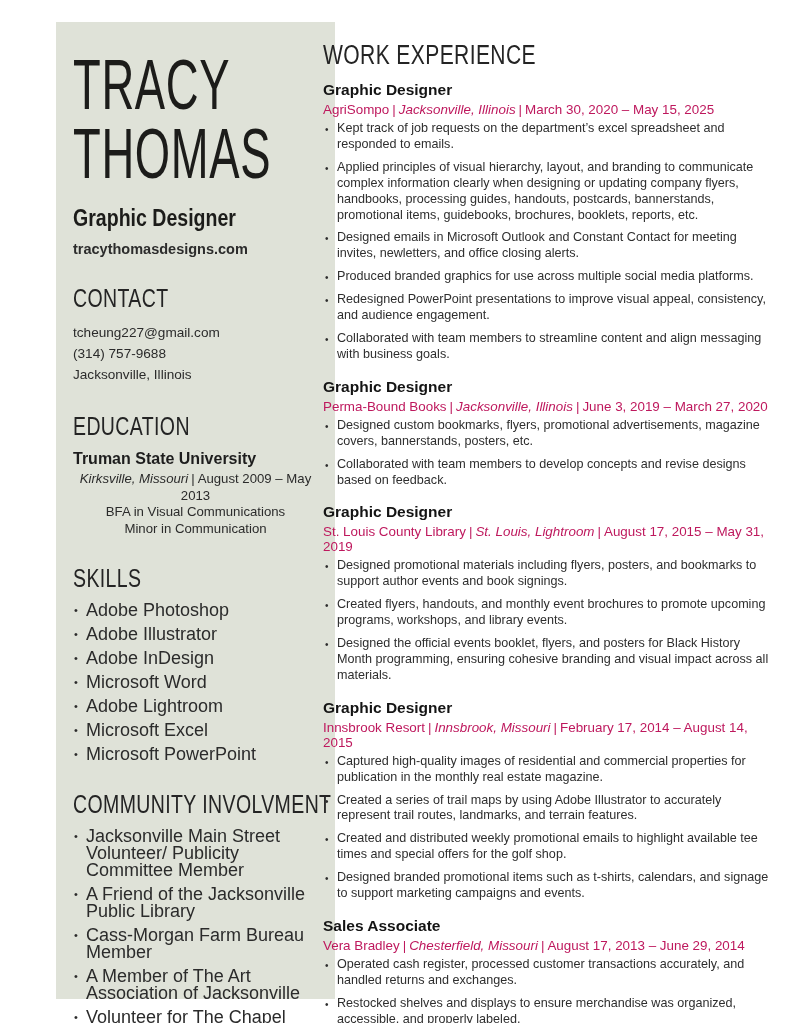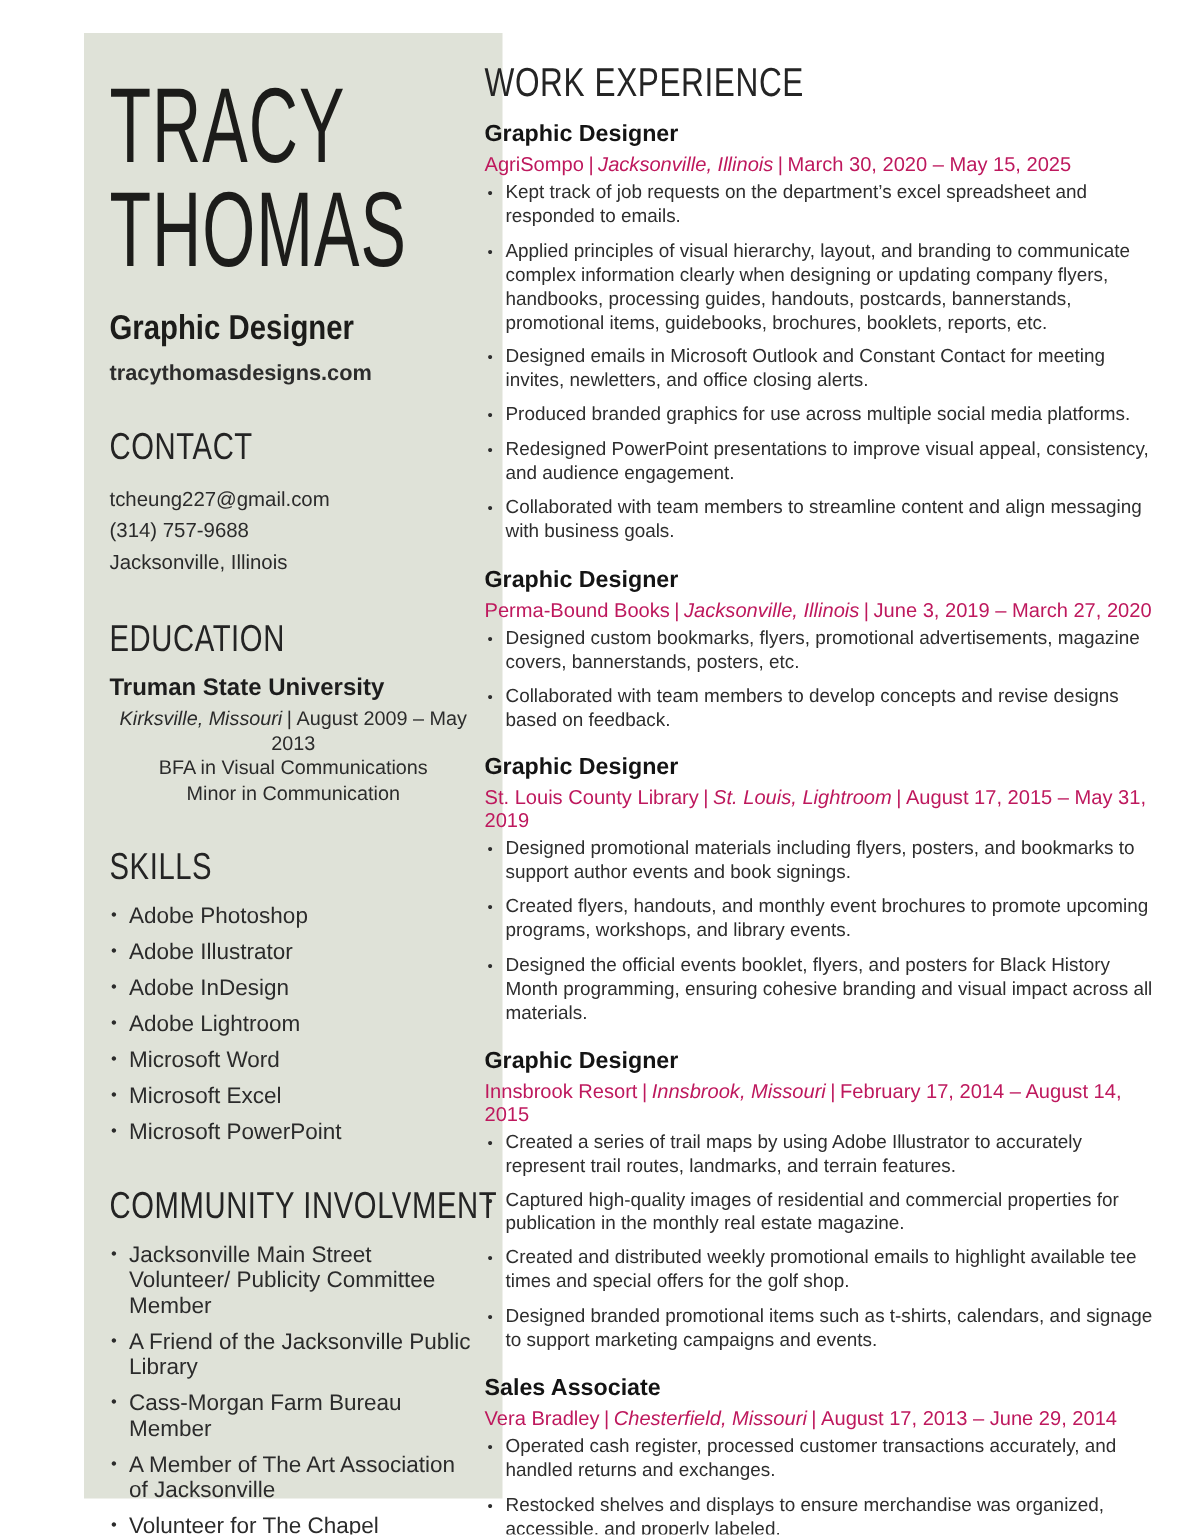--- a/index.html
+++ b/index.html
@@ -80,21 +80,21 @@
     text-align:center;
   }
   .italic{font-style:italic;}
   .sep{padding:0 3px;}
   ul.side-list{
     margin:0;padding:0;list-style:none;
   }
   ul.side-list li{
     position:relative;
     padding-left:13px;
-    font-size:15px;
+    font-size:18px;
     line-height:17px;
     margin-bottom:7px;
     color:#2b2b2b;
   }
   ul.side-list li::before{
     content:"•";
     position:absolute;
     left:1px;top:0;
     font-size:11px;
     color:#2b2b2b;
@@ -174,23 +174,23 @@
 
   <div class="side-heading">SKILLS</div>
   <ul class="side-list">
 
       <li>Adobe Photoshop</li>
 
       <li>Adobe Illustrator</li>
 
       <li>Adobe InDesign</li>
 
+      <li>Microsoft Word</li>
+
       <li>Adobe Lightroom</li>
-
-      <li>Microsoft Word</li>
 
       <li>Microsoft Excel</li>
 
       <li>Microsoft PowerPoint</li>
     </ul>
 
   <div class="side-heading">COMMUNITY INVOLVMENT</div>
   <ul class="side-list">
 
       <li>Jacksonville Main Street Volunteer/ Publicity Committee Member</li>
@@ -261,24 +261,24 @@
           </ul>
       </section>
 
       <section class="job">
         <h2 class="job-title">Graphic Designer</h2>
         <p class="job-meta">
           <span>Innsbrook Resort</span><span class="sep">|</span><span class="italic">Innsbrook, Missouri</span><span class="sep">|</span><span>February 17, 2014 – August 14, 2015</span>
         </p>
         <ul class="bullets">
 
+            <li>Captured high-quality images of residential and commercial properties for publication in the monthly real estate magazine.</li>
+
             <li>Created a series of trail maps by using Adobe Illustrator to accurately represent trail routes, landmarks, and terrain features.</li>
 
-            <li>Captured high-quality images of residential and commercial properties for publication in the monthly real estate magazine.</li>
-
             <li>Created and distributed weekly promotional emails to highlight available tee times and special offers for the golf shop.</li>
 
             <li>Designed branded promotional items such as t-shirts, calendars, and signage to support marketing campaigns and events.</li>
           </ul>
       </section>
 
       <section class="job">
         <h2 class="job-title">Sales Associate</h2>
         <p class="job-meta">
           <span>Vera Bradley</span><span class="sep">|</span><span class="italic">Chesterfield, Missouri</span><span class="sep">|</span><span>August 17, 2013 – June 29, 2014</span>

